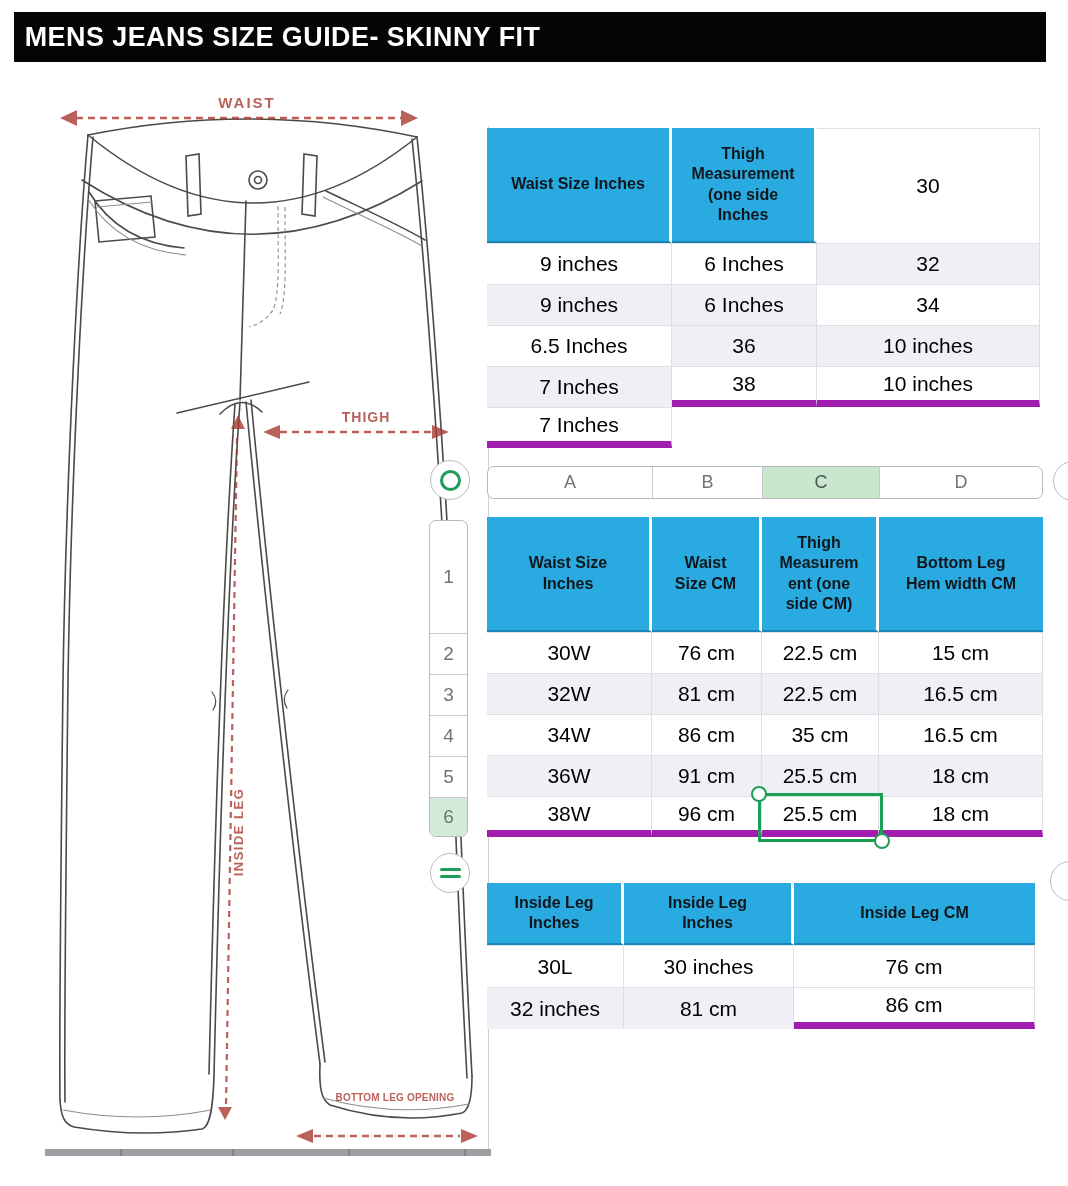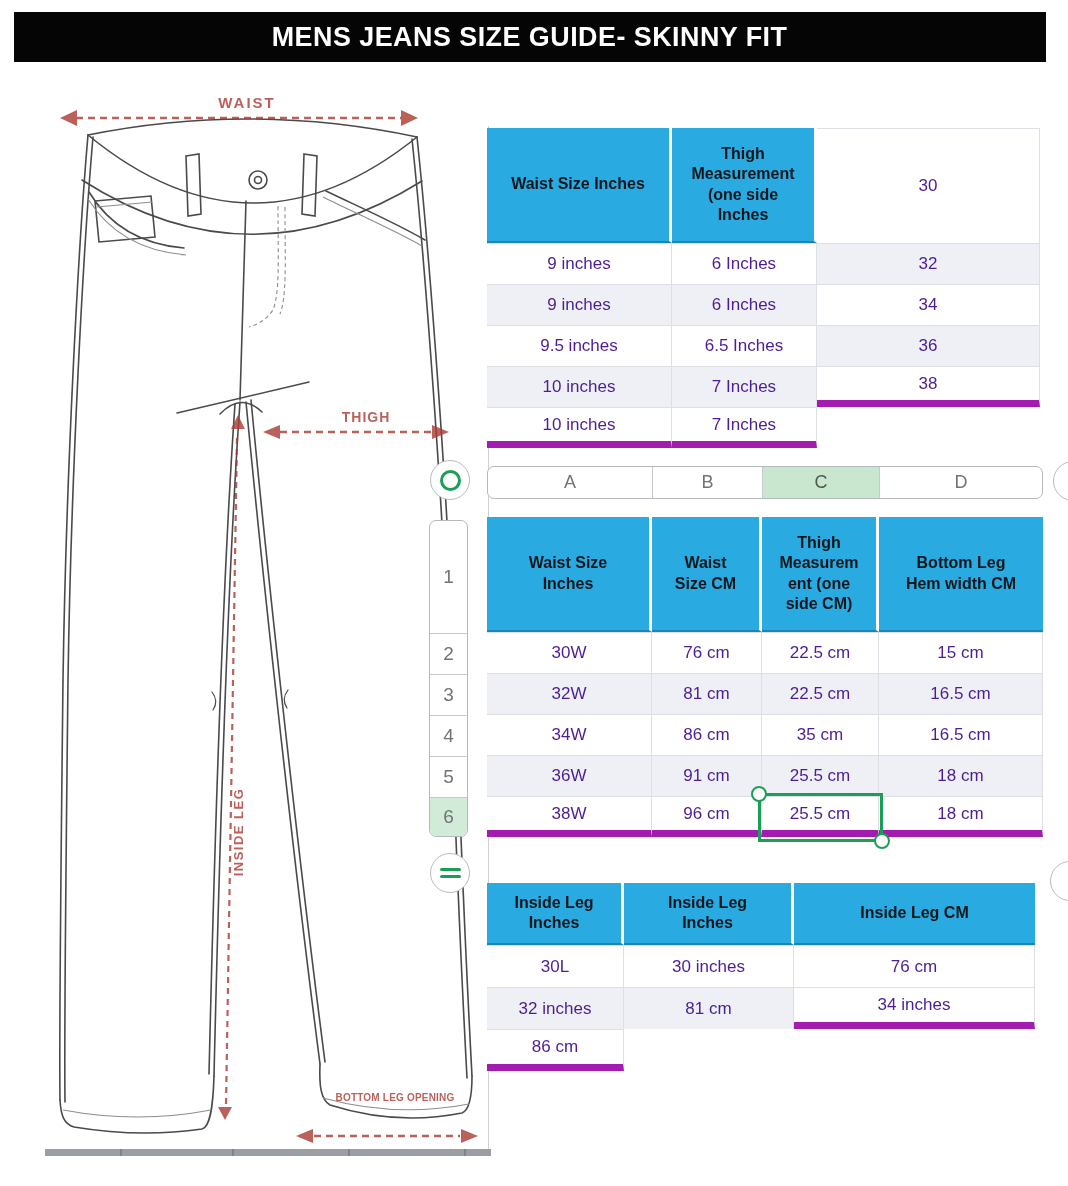--- a/index.html
+++ b/index.html
@@ -1,32 +1,32 @@
 <!DOCTYPE html>
 <html><head>
 <meta charset="utf-8">
 <style>
   html,body{margin:0;padding:0;background:#fff;}
   .page{position:relative;width:1068px;height:1186px;background:#fff;overflow:hidden;
         font-family:"Liberation Sans",sans-serif;}
   
   .titlebar{position:absolute;left:14px;top:12px;width:1032px;height:50px;background:#050505;
-            display:flex;align-items:center;justify-content:center;}
+            display:flex;align-items:center;}
   .titlebar span{color:#fff;font-weight:bold;font-size:28px;letter-spacing:.5px;transform:scaleX(.96);white-space:nowrap;}
   
   .vline{position:absolute;left:488px;top:126px;width:1px;height:1030px;background:#cdd0d4;}
   
   .grid{position:absolute;display:grid;}
   .th{background:#29abe2;border-right:3px solid #fff;border-bottom:2px solid #1b86b6;
       display:flex;align-items:center;justify-content:center;text-align:center;
       font-weight:bold;font-size:16px;line-height:1.28;color:#10161b;white-space:pre-line;box-sizing:border-box;}
   .th.le{border-right:none;}
   .td{background:#fff;border-right:1px solid #dcdfe3;border-top:1px solid #dcdfe3;
       display:flex;align-items:center;justify-content:center;
-      font-size:17px;color:#4c1d95;box-sizing:border-box;}
+      font-size:21px;color:#000000;box-sizing:border-box;}
   .td.alt{background:#eef0f5;}
   .td.rb{border-bottom:7px solid #a21caf;}
   #t1{left:487px;top:128px;grid-template-columns:185px 145px 223px;grid-template-rows:115px repeat(5,41px);}
   #t2{left:487px;top:517px;grid-template-columns:165px 110px 117px 164px;grid-template-rows:115px repeat(5,41px);}
   #t3{left:487px;top:883px;grid-template-columns:137px 170px 241px;grid-template-rows:62px repeat(3,42px);}
   
   .colbar{position:absolute;left:487px;top:466px;width:556px;height:33px;background:#fff;
           border:1px solid #b5b8bc;border-radius:7px;box-sizing:border-box;display:grid;
           grid-template-columns:164px 110px 117px 163px;overflow:hidden;}
   .colcell{display:flex;align-items:center;justify-content:center;font-size:18px;color:#6f7478;
@@ -140,21 +140,20 @@
 Measurement
 (one side
 Inches</div>
     <div class="td">30</div>
     <div class="td">9 inches</div>
     <div class="td">6 Inches</div>
     <div class="td alt">32</div>
     <div class="td alt">9 inches</div>
     <div class="td alt">6 Inches</div>
     <div class="td">34</div>
-    <div class="td">9.5 inches</div>
     <div class="td">6.5 Inches</div>
     <div class="td alt">36</div>
     <div class="td alt">10 inches</div>
     <div class="td alt">7 Inches</div>
     <div class="td rb">38</div>
     <div class="td rb">10 inches</div>
     <div class="td rb">7 Inches</div>
   </div>
 
   <div class="colbar">
@@ -227,21 +226,20 @@
     <div class="th">Inside Leg
 Inches</div>
     <div class="th">Inside Leg
 Inches</div>
     <div class="th le">Inside Leg CM</div>
     <div class="td">30L</div>
     <div class="td">30 inches</div>
     <div class="td">76 cm</div>
     <div class="td alt">32 inches</div>
     <div class="td alt">81 cm</div>
-    <div class="td rb">34 inches</div>
     <div class="td rb">86 cm</div>
   </div>
 
   <div class="gbar">
     <div class="gtick" style="left:75px;"></div>
     <div class="gtick" style="left:187px;"></div>
     <div class="gtick" style="left:303px;"></div>
     <div class="gtick" style="left:419px;"></div>
   </div>
 

